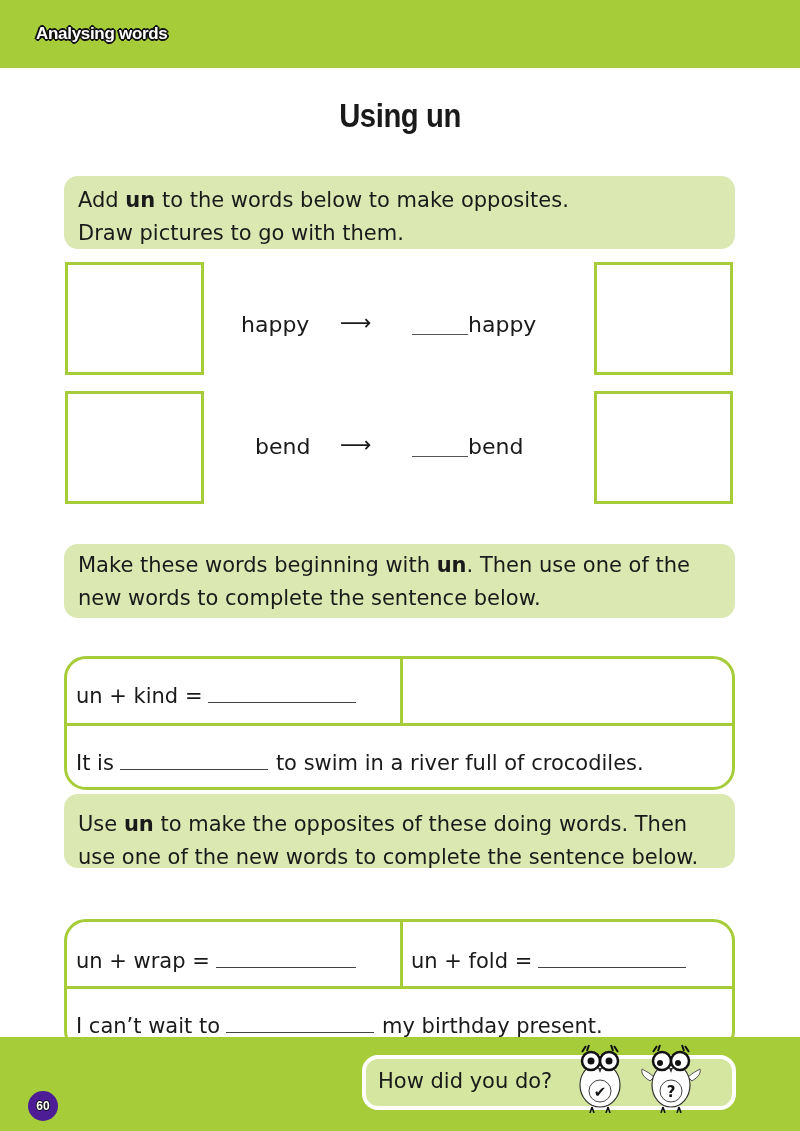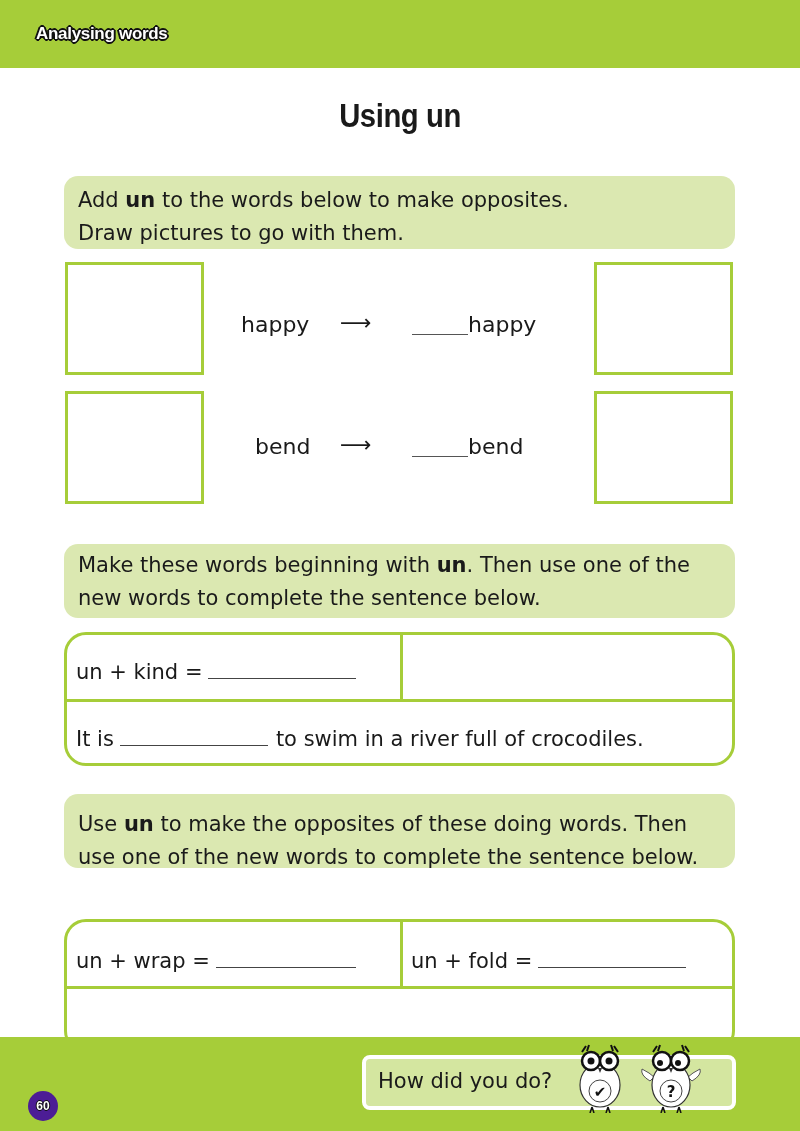--- a/index.html
+++ b/index.html
@@ -45,21 +45,21 @@
 
   .bottom-band { position: absolute; left: 0; top: 1037px; width: 800px; height: 94px; background: #a6cd39; }
   .page-number {
     position: absolute; left: 28px; top: 1091px; width: 30px; height: 30px; border-radius: 50%;
     background: #4c1d95; text-align: center; line-height: 30px;
     font-family: "Liberation Sans", sans-serif; font-weight: bold; font-size: 12px; color: #fff;
     text-shadow: -1px 0 #111, 1px 0 #111, 0 -1px #111, 0 1px #111;
   }
   .review-pill {
     position: absolute; left: 362px; top: 1055px; width: 374px; height: 55px;
-    background: #d4e6a0; border: 4px solid #ffffff; border-radius: 8px;
+    background: #d4e6a0; border: 4px solid #ffffff; border-radius: 16px;
   }
   .review-pill .label { position: absolute; left: 12px; top: 10px; font-size: 21px; color: #1a1a1a; }
   .owl { position: absolute; top: -18px; width: 56px; height: 72px; }
 </style>
 </head>
 <body>
 
 <div class="top-band"></div>
 <div class="section-label">Analysing words</div>
 
@@ -86,21 +86,21 @@
   <span class="arrow">⟶</span>
   <span class="blank"></span>
   <span class="suffix">bend</span>
 </div>
 
 <div class="instruction" style="top:544px;height:74px;padding-top:5px;">
   <div><span>Make these words beginning with </span><b>un</b><span>. Then use one of the</span></div>
   <div>new words to complete the sentence below.</div>
 </div>
 
-<div class="table-box" style="top:632px;text-align:right;">
+<div class="table-box" style="top:656px;text-align:right;">
   <div class="hline"></div>
   <div class="vline"></div>
   <div class="cell" style="left:9px;top:23px;">
     <span>un + kind =</span><span class="line-blank"></span>
   </div>
   <div class="cell" style="left:9px;top:90px;">
     <span>It is</span><span class="line-blank" style="margin-right:8px;"></span><span>to swim in a river full of crocodiles.</span>
   </div>
 </div>
 
@@ -110,20 +110,23 @@
 </div>
 
 <div class="table-box" style="top:883px;margin-top:36px;">
   <div class="hline"></div>
   <div class="vline"></div>
   <div class="cell" style="left:9px;top:25px;">
     <span>un + wrap =</span><span class="line-blank" style="width:140px;"></span>
   </div>
   <div class="cell" style="left:344px;top:25px;">
     <span>un + fold =</span><span class="line-blank"></span>
+  </div>
+  <div class="cell" style="left:9px;top:90px;">
+    <span>I can’t wait to</span><span class="line-blank" style="margin-right:8px;"></span><span>my birthday present.</span>
   </div>
 </div>
 
 <div class="bottom-band"></div>
 <div class="page-number">60</div>
 
 <div class="review-pill">
   <span class="label">How did you do?</span>
 
   <svg class="owl" style="left:206px;" viewBox="0 0 56 72">

